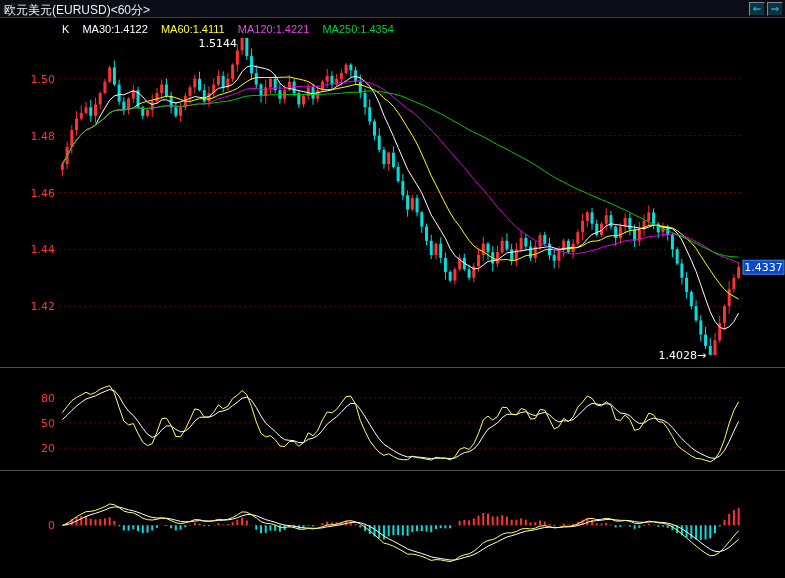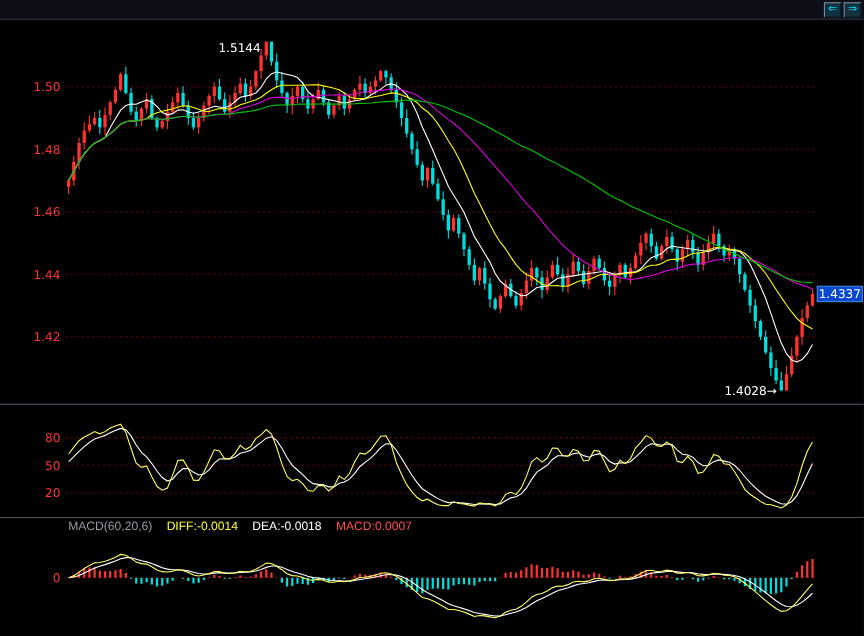--- a/index.html
+++ b/index.html
@@ -33,20 +33,21 @@
   .c-green   { color:#00cc44; }
   .c-gray    { color:#9a9aa8; }
   .c-red     { color:#ff5050; }
 </style>
 </head>
 <body>
 
 <div class="window">
 
   <div class="titlebar">
+    <span class="title">欧元美元(EURUSD)&lt;60分&gt;</span>
     <div class="nav-buttons">
       <button class="navbtn">⇐</button>
       <button class="navbtn">⇒</button>
     </div>
   </div>
 
   <div class="panel panel-main">
     <svg width="785" height="349">
         <line x1="59" y1="60.83333333333333" x2="741" y2="60.83333333333333" stroke="#6b0000" stroke-dasharray="2 3"></line>
         <text x="55" y="64.83333333333333" fill="#ff3232" font-size="11" text-anchor="end">1.50</text>
@@ -350,20 +351,27 @@
         </g>
         <path d="M62.4,146.1L67.1,137.6L71.8,129.0L76.6,121.9L81.3,116.5L86.0,112.0L90.7,110.0L95.5,107.0L100.2,98.1L104.9,90.0L109.7,82.1L114.4,77.9L119.1,76.5L123.8,76.8L128.6,74.7L133.3,72.9L138.0,74.7L142.8,78.9L147.5,84.3L152.2,86.4L156.9,85.3L161.7,82.1L166.4,81.8L171.1,83.9L175.9,85.0L180.6,83.9L185.3,82.1L190.1,80.4L194.8,78.6L199.5,79.3L204.2,80.0L209.0,78.2L213.7,74.3L218.4,70.4L223.2,69.4L227.9,68.3L232.6,66.5L237.3,61.5L242.1,53.6L246.8,49.0L251.5,47.5L256.3,48.6L261.0,49.7L265.7,50.7L270.4,52.5L275.2,57.5L279.9,65.1L284.6,69.4L289.4,70.4L294.1,71.5L298.8,72.6L303.6,73.6L308.3,74.7L313.0,75.8L317.7,74.7L322.5,73.6L327.2,72.9L331.9,71.8L336.7,68.6L341.4,65.8L346.1,63.0L350.8,59.4L355.6,58.3L360.3,59.8L365.0,63.7L369.8,68.3L374.5,75.4L379.2,85.0L383.9,97.4L388.7,107.7L393.4,118.4L398.1,129.4L402.9,140.4L407.6,151.4L412.3,159.2L417.1,167.0L421.8,174.9L426.5,185.9L431.2,196.9L436.0,204.7L440.7,212.5L445.4,220.3L450.2,230.6L454.9,237.7L459.6,241.6L464.3,245.2L469.1,248.0L473.8,250.9L478.5,250.5L483.3,247.0L488.0,243.4L492.7,242.7L497.4,242.0L502.2,238.4L506.9,234.9L511.6,234.2L516.4,233.5L521.1,232.8L525.8,232.0L530.6,231.3L535.3,230.6L540.0,229.9L544.7,229.2L549.5,228.5L554.2,229.9L558.9,231.3L563.7,230.6L568.4,229.9L573.1,229.6L577.8,229.2L582.6,226.4L587.3,221.0L592.0,216.4L596.8,214.6L601.5,212.5L606.2,207.9L610.9,205.8L615.7,206.5L620.4,207.2L625.1,207.9L629.9,208.6L634.6,209.3L639.3,210.0L644.1,210.7L648.8,209.0L653.5,207.2L658.2,207.9L663.0,209.0L667.7,209.7L672.4,210.7L677.2,215.0L681.9,222.1L686.6,232.0L691.3,242.3L696.1,253.4L700.8,266.9L705.5,280.7L710.3,293.9L715.0,303.5L719.7,309.2L724.4,311.0L729.2,308.8L733.9,303.5L738.6,295.1" fill="none" stroke="#ffffff" stroke-width="1"></path>
         <path d="M62.4,146.1L67.1,137.6L71.8,129.0L76.6,121.9L81.3,116.5L86.0,112.0L90.7,110.0L95.5,107.0L100.2,103.5L104.9,99.5L109.7,94.9L114.4,92.6L119.1,91.9L123.8,91.9L128.6,91.1L133.3,90.0L138.0,86.4L142.8,84.5L147.5,83.2L152.2,82.1L156.9,80.9L161.7,79.5L166.4,78.2L171.1,78.4L175.9,79.8L180.6,81.4L185.3,83.2L190.1,83.4L194.8,82.0L199.5,80.7L204.2,80.9L209.0,81.1L213.7,79.7L218.4,77.2L223.2,75.8L227.9,74.3L232.6,72.6L237.3,70.4L242.1,66.8L246.8,63.6L251.5,60.9L256.3,59.5L261.0,59.5L265.7,59.5L270.4,59.5L275.2,59.5L279.9,59.3L284.6,59.2L289.4,59.0L294.1,60.1L298.8,61.1L303.6,62.2L308.3,63.6L313.0,66.6L317.7,69.9L322.5,71.5L327.2,71.7L331.9,71.7L336.7,70.6L341.4,69.7L346.1,68.8L350.8,67.6L355.6,66.5L360.3,66.7L365.0,68.3L369.8,70.1L374.5,72.0L379.2,75.4L383.9,80.2L388.7,83.6L393.4,88.4L398.1,94.6L402.9,102.0L407.6,109.9L412.3,117.3L417.1,126.0L421.8,136.1L426.5,146.8L431.2,157.6L436.0,167.0L440.7,176.5L445.4,185.9L450.2,194.9L454.9,202.4L459.6,208.2L464.3,215.5L469.1,222.5L473.8,227.8L478.5,231.5L483.3,233.6L488.0,237.0L492.7,240.2L497.4,241.8L502.2,241.8L506.9,241.5L511.6,242.5L516.4,242.0L521.1,239.9L525.8,237.7L530.6,237.0L535.3,236.3L540.0,234.2L544.7,232.0L549.5,231.3L554.2,231.7L558.9,232.0L563.7,231.3L568.4,230.6L573.1,230.1L577.8,229.6L582.6,227.8L587.3,224.8L592.0,223.2L596.8,223.0L601.5,221.6L606.2,218.9L610.9,217.7L615.7,217.8L620.4,216.8L625.1,214.5L629.9,212.5L634.6,212.0L639.3,211.3L644.1,209.3L648.8,207.4L653.5,206.8L658.2,207.5L663.0,208.4L667.7,209.1L672.4,210.0L677.2,212.5L681.9,216.4L686.6,220.5L691.3,224.8L696.1,230.6L700.8,237.9L705.5,245.2L710.3,252.3L715.0,259.3L719.7,265.6L724.4,271.5L729.2,275.6L733.9,278.4L738.6,281.0" fill="none" stroke="#ffff00" stroke-width="1"></path>
         <path d="M62.4,146.1L67.1,137.6L71.8,129.0L76.6,121.9L81.3,116.5L86.0,112.0L90.7,110.0L95.5,107.0L100.2,103.5L104.9,99.5L109.7,94.9L114.4,92.6L119.1,91.9L123.8,91.9L128.6,91.1L133.3,90.0L138.0,89.9L142.8,90.4L147.5,90.4L152.2,90.1L156.9,89.4L161.7,88.3L166.4,87.9L171.1,87.9L175.9,88.3L180.6,88.4L185.3,88.0L190.1,87.3L194.8,86.4L199.5,85.9L204.2,85.9L209.0,85.5L213.7,83.0L218.4,80.8L223.2,79.5L227.9,78.2L232.6,76.7L237.3,75.0L242.1,72.5L246.8,71.0L251.5,70.4L256.3,70.5L261.0,71.4L265.7,71.5L270.4,70.7L275.2,70.1L279.9,70.1L284.6,70.1L289.4,69.3L294.1,68.6L298.8,68.4L303.6,68.3L308.3,68.1L313.0,68.5L317.7,68.3L322.5,67.5L327.2,66.3L331.9,65.6L336.7,65.1L341.4,64.6L346.1,64.2L350.8,63.6L355.6,62.9L360.3,62.9L365.0,63.6L369.8,65.1L374.5,66.6L379.2,68.8L383.9,71.9L388.7,75.1L393.4,79.1L398.1,83.0L402.9,86.9L407.6,90.8L412.3,94.0L417.1,97.9L421.8,102.5L426.5,107.2L431.2,112.1L436.0,116.9L440.7,122.4L445.4,128.0L450.2,133.5L454.9,138.9L459.6,144.2L464.3,149.5L469.1,155.4L473.8,161.2L478.5,166.8L483.3,171.7L488.0,177.2L492.7,183.1L497.4,189.0L502.2,194.3L506.9,199.5L511.6,204.8L516.4,209.2L521.1,212.9L525.8,216.3L530.6,219.7L535.3,222.3L540.0,224.9L544.7,227.2L549.5,229.6L554.2,231.6L558.9,232.8L563.7,234.2L568.4,235.4L573.1,236.0L577.8,235.7L582.6,234.6L587.3,233.6L592.0,232.6L596.8,231.4L601.5,229.6L606.2,228.0L610.9,227.0L615.7,226.0L620.4,224.4L625.1,222.9L629.9,222.1L634.6,222.0L639.3,221.3L644.1,220.0L648.8,218.7L653.5,218.2L658.2,217.7L663.0,216.6L667.7,216.1L672.4,216.5L677.2,217.0L681.9,217.7L686.6,219.1L691.3,221.3L696.1,223.7L700.8,226.2L705.5,228.8L710.3,232.2L715.0,235.3L719.7,237.5L724.4,239.4L729.2,241.2L733.9,243.0L738.6,244.7" fill="none" stroke="#dd00dd" stroke-width="1"></path>
         <path d="M62.4,146.1L67.1,137.6L71.8,129.0L76.6,121.9L81.3,116.5L86.0,112.0L90.7,110.0L95.5,107.0L100.2,103.5L104.9,99.5L109.7,94.9L114.4,92.6L119.1,91.9L123.8,91.9L128.6,91.1L133.3,90.0L138.0,89.9L142.8,90.4L147.5,90.4L152.2,90.1L156.9,89.4L161.7,88.3L166.4,87.9L171.1,87.9L175.9,88.3L180.6,88.4L185.3,88.0L190.1,87.3L194.8,86.4L199.5,85.9L204.2,85.9L209.0,85.5L213.7,84.9L218.4,84.2L223.2,83.7L227.9,83.1L232.6,82.1L237.3,80.8L242.1,79.2L246.8,78.2L251.5,77.6L256.3,77.4L261.0,77.4L265.7,77.2L270.4,76.8L275.2,76.7L279.9,76.8L284.6,76.7L289.4,76.5L294.1,76.4L298.8,76.6L303.6,76.7L308.3,76.5L313.0,76.6L317.7,76.5L322.5,76.3L327.2,76.0L331.9,75.8L336.7,75.6L341.4,75.2L346.1,74.7L350.8,74.4L355.6,74.2L360.3,74.2L365.0,73.3L369.8,72.9L374.5,73.0L379.2,73.5L383.9,74.3L388.7,75.0L393.4,75.8L398.1,77.0L402.9,78.6L407.6,80.6L412.3,82.7L417.1,84.7L421.8,86.6L426.5,88.7L431.2,91.1L436.0,93.5L440.7,95.8L445.4,98.3L450.2,101.0L454.9,103.6L459.6,106.1L464.3,109.0L469.1,111.9L473.8,114.4L478.5,116.5L483.3,118.7L488.0,121.1L492.7,123.9L497.4,126.6L502.2,128.9L506.9,131.2L511.6,133.9L516.4,136.4L521.1,139.0L525.8,141.4L530.6,144.2L535.3,147.1L540.0,150.0L544.7,153.2L549.5,156.3L554.2,159.2L558.9,161.8L563.7,164.1L568.4,166.6L573.1,169.2L577.8,171.4L582.6,173.3L587.3,175.3L592.0,177.5L596.8,179.7L601.5,181.6L606.2,183.4L610.9,185.6L615.7,187.8L620.4,189.9L625.1,192.0L629.9,194.4L634.6,196.9L639.3,199.2L644.1,201.5L648.8,203.8L653.5,206.2L658.2,208.6L663.0,210.7L667.7,212.7L672.4,214.7L677.2,216.7L681.9,218.7L686.6,220.7L691.3,223.1L696.1,225.5L700.8,227.9L705.5,230.2L710.3,232.5L715.0,234.7L719.7,236.4L724.4,237.7L729.2,238.4L733.9,238.8L738.6,239.2" fill="none" stroke="#00c800" stroke-width="1"></path>
         <text x="237.07291666666669" y="28.913333333333462" fill="#ffffff" font-size="11" text-anchor="end">1.5144</text>
         <text x="706.2604166666667" y="341.04333333333295" fill="#ffffff" font-size="11" text-anchor="end">1.4028→</text>
         <rect x="743" y="242.23583333333323" width="41" height="14" fill="#0847d0" stroke="#4a8ae0"></rect>
         <text x="763.5" y="253.23583333333323" fill="#ffffff" font-size="11" text-anchor="middle">1.4337</text>
       </svg>
+    <div class="legend">
+      <span class="c-white">K</span>
+      <span class="c-white">MA30:1.4122</span>
+      <span class="c-yellow">MA60:1.4111</span>
+      <span class="c-magenta">MA120:1.4221</span>
+      <span class="c-green">MA250:1.4354</span>
+    </div>
   </div>
 
   <div class="panel panel-kd">
     <svg width="785" height="102">
         <line x1="59" y1="29.799999999999997" x2="741" y2="29.799999999999997" stroke="#6b0000" stroke-dasharray="2 3"></line>
         <text x="55" y="33.8" fill="#ff3232" font-size="11" text-anchor="end">80</text>
         <line x1="59" y1="55" x2="741" y2="55" stroke="#6b0000" stroke-dasharray="2 3"></line>
         <text x="55" y="59" fill="#ff3232" font-size="11" text-anchor="end">50</text>
         <line x1="59" y1="80.2" x2="741" y2="80.2" stroke="#6b0000" stroke-dasharray="2 3"></line>
         <text x="55" y="84.2" fill="#ff3232" font-size="11" text-anchor="end">20</text>
@@ -516,21 +524,15 @@
         <line x1="710.2604166666667" y1="54.28" x2="710.2604166666667" y2="67.30258464113317" stroke="#00dede" stroke-width="2"></line>
         <line x1="714.9895833333334" y1="54.28" x2="714.9895833333334" y2="62.172615979989075" stroke="#00dede" stroke-width="2"></line>
         <line x1="719.71875" y1="54.28" x2="719.71875" y2="55.441579113142396" stroke="#00dede" stroke-width="2"></line>
         <line x1="724.4479166666667" y1="54.28" x2="724.4479166666667" y2="48.766333488573274" stroke="#ff3232" stroke-width="2"></line>
         <line x1="729.1770833333334" y1="54.28" x2="729.1770833333334" y2="42.95881656882166" stroke="#ff3232" stroke-width="2"></line>
         <line x1="733.90625" y1="54.28" x2="733.90625" y2="39.193683754507944" stroke="#ff3232" stroke-width="2"></line>
         <line x1="738.6354166666667" y1="54.28" x2="738.6354166666667" y2="37.071828753722414" stroke="#ff3232" stroke-width="2"></line>
         <path d="M62.4,54.3L67.1,53.6L71.8,52.1L76.6,50.0L81.3,47.7L86.0,45.4L90.7,43.7L95.5,42.3L100.2,40.7L104.9,39.0L109.7,37.0L114.4,35.9L119.1,36.1L123.8,37.4L128.6,38.8L133.3,39.8L138.0,41.3L142.8,43.2L147.5,45.1L152.2,46.4L156.9,47.0L161.7,47.0L166.4,47.2L171.1,48.0L175.9,49.2L180.6,50.4L185.3,50.8L190.1,50.7L194.8,50.0L199.5,49.6L204.2,49.8L209.0,50.0L213.7,49.9L218.4,49.4L223.2,49.2L227.9,48.9L232.6,48.1L237.3,46.7L242.1,44.8L246.8,43.6L251.5,43.6L256.3,44.7L261.0,46.7L265.7,48.6L270.4,49.9L275.2,51.3L279.9,52.9L284.6,54.1L289.4,54.6L294.1,55.2L298.8,56.2L303.6,56.9L308.3,57.1L313.0,57.3L317.7,57.3L322.5,56.8L327.2,55.8L331.9,55.2L336.7,54.4L341.4,53.6L346.1,52.4L350.8,51.5L355.6,51.3L360.3,51.8L365.0,53.2L369.8,55.4L374.5,58.2L379.2,61.5L383.9,65.0L388.7,67.8L393.4,70.2L398.1,72.7L402.9,75.2L407.6,77.9L412.3,79.6L417.1,81.1L421.8,82.5L426.5,84.1L431.2,85.9L436.0,86.8L440.7,87.5L445.4,88.3L450.2,89.0L454.9,89.0L459.6,87.9L464.3,86.5L469.1,85.3L473.8,83.6L478.5,81.2L483.3,78.1L488.0,75.2L492.7,73.0L497.4,70.8L502.2,68.3L506.9,66.1L511.6,64.7L516.4,63.3L521.1,61.6L525.8,60.2L530.6,59.5L535.3,58.7L540.0,57.5L544.7,56.5L549.5,56.2L554.2,56.5L558.9,56.5L563.7,56.0L568.4,55.8L573.1,55.5L577.8,54.6L582.6,53.2L587.3,51.4L592.0,50.1L596.8,49.6L601.5,49.2L606.2,48.5L610.9,48.4L615.7,48.9L620.4,49.3L625.1,49.4L629.9,49.7L634.6,50.6L639.3,51.2L644.1,51.3L648.8,51.0L653.5,50.8L658.2,51.2L663.0,51.5L667.7,52.2L672.4,53.4L677.2,55.3L681.9,57.9L686.6,60.9L691.3,64.3L696.1,67.8L700.8,71.5L705.5,75.1L710.3,78.3L715.0,80.3L719.7,80.6L724.4,79.2L729.2,76.4L733.9,72.6L738.6,68.3" fill="none" stroke="#ffffff"></path>
         <path d="M62.4,54.3L67.1,52.4L71.8,49.1L76.6,45.8L81.3,43.0L86.0,40.7L90.7,40.4L95.5,39.3L100.2,37.6L104.9,35.6L109.7,33.0L114.4,33.7L119.1,36.6L123.8,40.0L128.6,41.4L133.3,41.8L138.0,44.2L142.8,47.2L147.5,48.7L152.2,49.0L156.9,48.3L161.7,47.0L166.4,47.6L171.1,49.5L175.9,51.8L180.6,52.6L185.3,51.8L190.1,50.4L194.8,48.6L199.5,48.7L204.2,50.2L209.0,50.4L213.7,49.7L218.4,48.3L223.2,48.8L227.9,48.3L232.6,46.5L237.3,43.9L242.1,40.9L246.8,41.2L251.5,43.7L256.3,46.9L261.0,50.6L265.7,52.3L270.4,52.6L275.2,54.1L279.9,56.1L284.6,56.5L289.4,55.7L294.1,56.5L298.8,58.2L303.6,58.3L308.3,57.4L313.0,57.9L317.7,57.2L322.5,55.7L327.2,54.0L331.9,53.8L336.7,53.0L341.4,51.8L346.1,50.1L350.8,49.7L355.6,50.8L360.3,52.9L365.0,56.1L369.8,59.8L374.5,63.8L379.2,68.0L383.9,72.1L388.7,73.3L393.4,75.2L398.1,77.6L402.9,80.3L407.6,83.1L412.3,83.1L417.1,84.0L421.8,85.4L426.5,87.3L431.2,89.4L436.0,88.6L440.7,88.9L445.4,89.8L450.2,90.6L454.9,88.9L459.6,85.6L464.3,83.8L469.1,82.8L473.8,80.2L478.5,76.4L483.3,71.9L488.0,69.4L492.7,68.6L497.4,66.3L502.2,63.2L506.9,61.8L511.6,61.9L516.4,60.5L521.1,58.1L525.8,57.4L530.6,58.0L535.3,57.1L540.0,55.1L544.7,54.7L549.5,55.6L554.2,56.9L558.9,56.5L563.7,55.1L568.4,55.5L573.1,54.7L577.8,52.9L582.6,50.4L587.3,47.8L592.0,47.4L596.8,48.6L601.5,48.3L606.2,47.3L610.9,48.0L615.7,50.0L620.4,50.2L625.1,49.4L629.9,50.3L634.6,52.3L639.3,52.5L644.1,51.6L648.8,50.2L653.5,50.6L658.2,51.9L663.0,52.2L667.7,53.4L672.4,55.9L677.2,59.2L681.9,63.0L686.6,66.9L691.3,71.0L696.1,75.0L700.8,78.8L705.5,82.2L710.3,84.8L715.0,84.2L719.7,81.2L724.4,76.4L729.2,70.7L733.9,65.1L738.6,59.7" fill="none" stroke="#ffff66"></path>
       </svg>
-    <div class="ind-header">
-      <span class="c-gray">MACD(60,20,6)</span>
-      <span class="c-yellow">DIFF:-0.0014</span>
-      <span class="c-white">DEA:-0.0018</span>
-      <span class="c-red">MACD:0.0007</span>
-    </div>
   </div>
 
 </div>
 
 </body></html>

